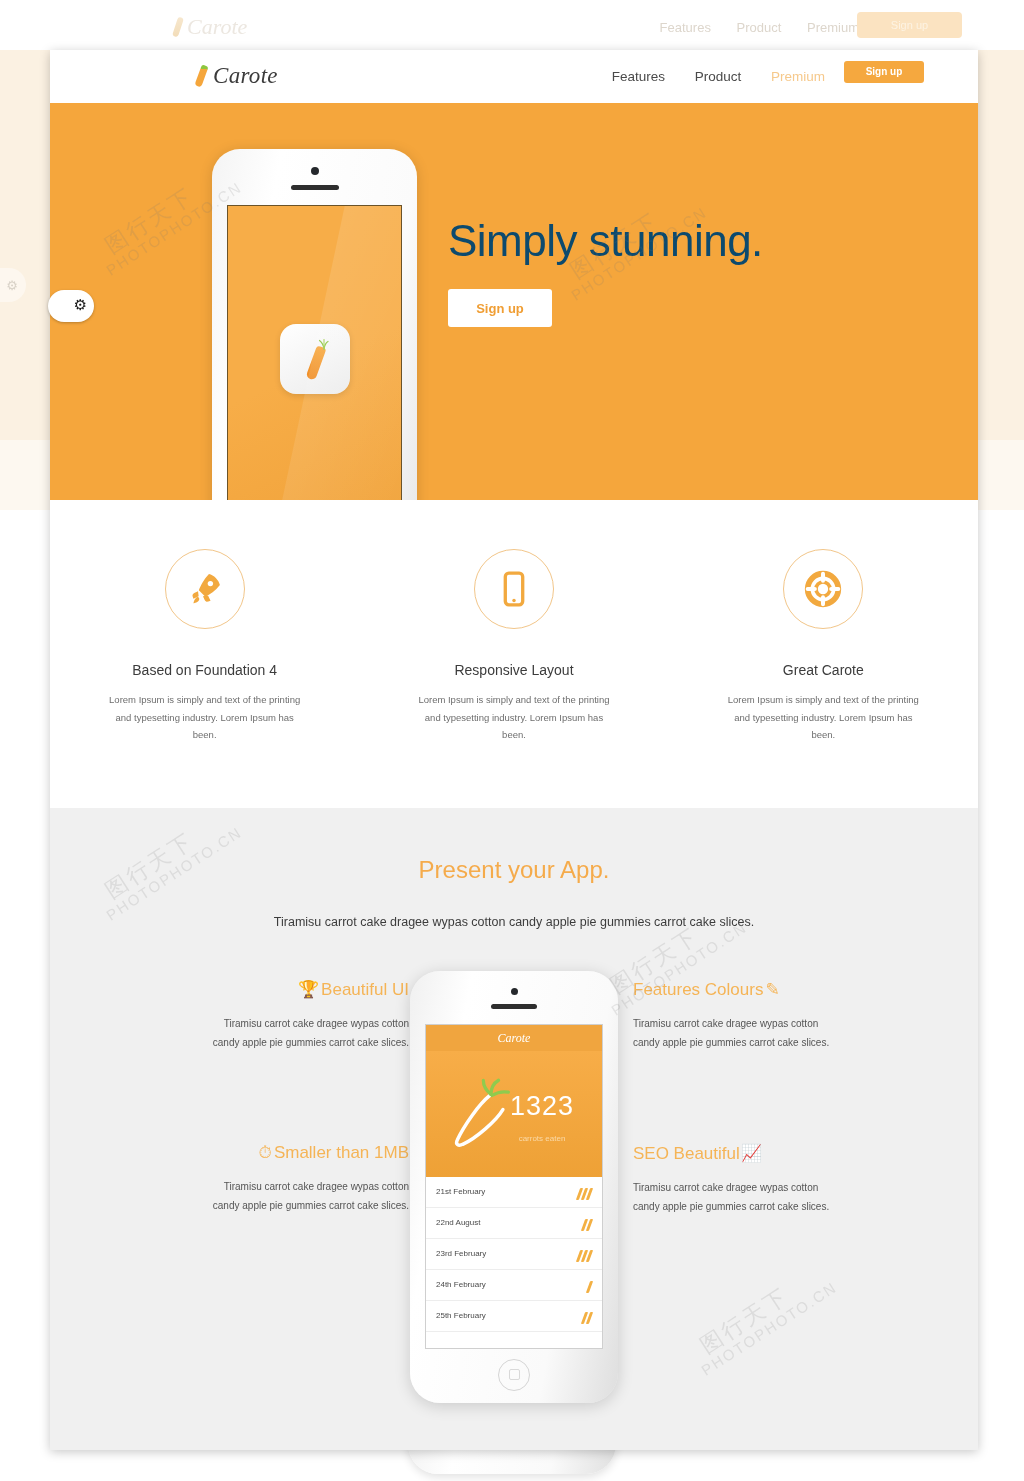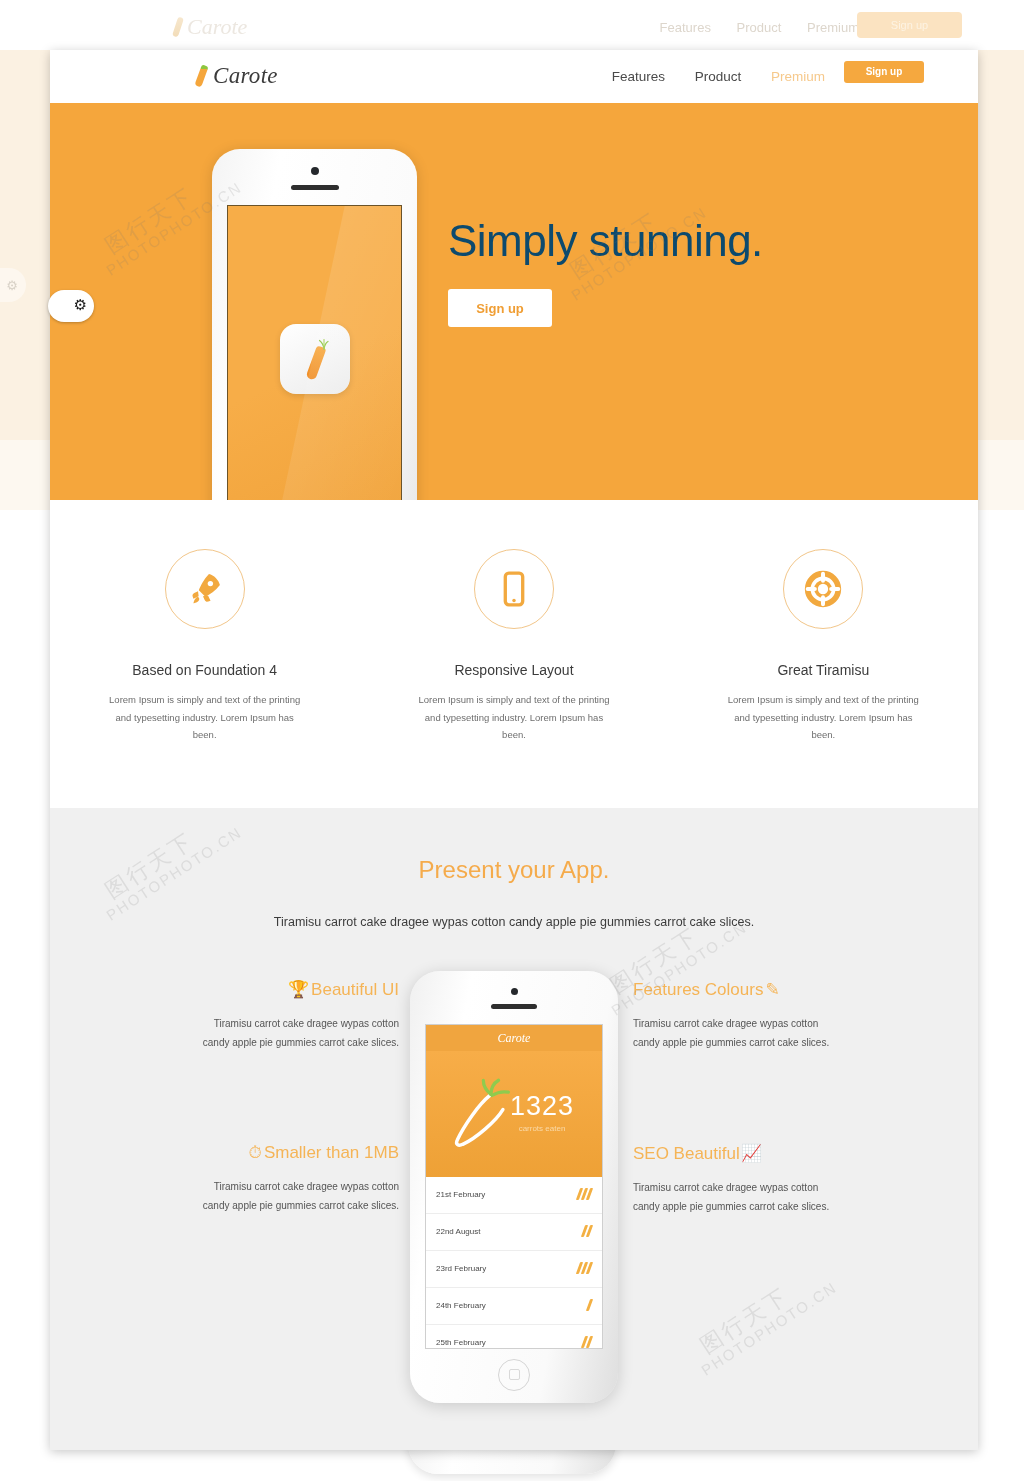--- a/index.html
+++ b/index.html
@@ -145,21 +145,21 @@
 
   
   .present {
     background:#f0f0f0; position:relative; padding-top:48px; height:662px; overflow:hidden;
   }
   .p-title { text-align:center; font-size:24px; color:#f5ab4b; font-weight:normal; }
   .p-sub { text-align:center; margin-top:31px; font-size:12.5px; color:#3c3c3c; }
 
   .p-grid { position:relative; margin-top:50px; height:460px; }
   .p-col { position:absolute; width:205px; }
-  .p-col.left { left:144px; text-align:right; }
+  .p-col.left { left:154px; text-align:right; }
   .p-col.right { right:140px; text-align:left; }
   .p-item { }
   .p-item + .p-item { margin-top:91px; }
   .p-head { font-size:17px; color:#f5b456; white-space:nowrap; }
   .p-head .gi { margin:0 2px; }
   .p-body { margin-top:14px; font-size:10px; color:#555; line-height:1.9; }
 
   
   .p-phone {
     position:absolute; left:50%; margin-left:-104px; top:-8px;
@@ -185,24 +185,24 @@
     font-size:12px; text-align:center; line-height:26px;
   }
   .ps-hero {
     height:126px; background:linear-gradient(180deg,#f7ad48,#eea136); position:relative;
   }
   .ps-carrot { position:absolute; left:20px; top:26px; width:66px; height:76px; }
   .ps-count {
     position:absolute; right:12px; top:40px; text-align:center; width:96px;
   }
   .ps-count .num { font-size:27px; color:#ffffff; letter-spacing:1px; }
-  .ps-count .lbl { font-size:8px; color:#fad9a7; margin-top:2px; }
+  .ps-count .lbl { font-size:8px; color:#fad9a7; margin-top:12px; }
   .ps-list { background:#ffffff; }
   .ps-row {
-    height:37px; border-bottom:1px solid #ededed; position:relative;
+    height:31px; border-bottom:1px solid #ededed; position:relative;
     display:flex; align-items:center; padding:0 10px;
   }
   .ps-row .date { font-size:8px; color:#4a4a4a; }
   .ps-row .marks { position:absolute; right:11px; top:9px; }
   .ps-row .marks i {
     display:inline-block; width:3px; height:12px; margin-left:2px;
     background:#f3b043; transform:skewX(-20deg); border-radius:1px;
   }
 
   
@@ -323,21 +323,21 @@
     </div>
 
     <div class="feature">
       <div class="f-circle">
         <svg width="40" height="40" viewBox="0 0 24 24">
           <circle cx="12" cy="12" r="9.2" fill="none" stroke="#f2a93f" stroke-width="3.4"></circle>
           <circle cx="12" cy="12" r="4.2" fill="none" stroke="#f2a93f" stroke-width="2.2"></circle>
           <path d="M12 2.8v4.3M12 16.9v4.3M2.8 12h4.3M16.9 12h4.3" stroke="#fff" stroke-width="2.4" stroke-linecap="round"></path>
         </svg>
       </div>
-      <div class="f-title">Great Tiramisu</div>
+      <div class="f-title">Great Carote</div>
       <div class="f-text">Lorem Ipsum is simply and text of the printing and typesetting industry. Lorem Ipsum has been.</div>
     </div>
 
   </div>
 
   <div class="present">
     <h2 class="p-title">Present your App.</h2>
     <p class="p-sub">Tiramisu carrot cake dragee wypas cotton candy apple pie gummies carrot cake slices.</p>
 
     <div class="p-grid">

